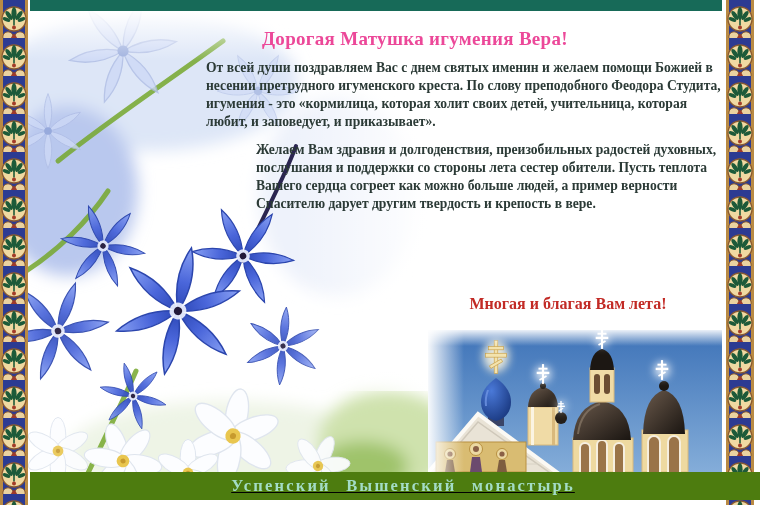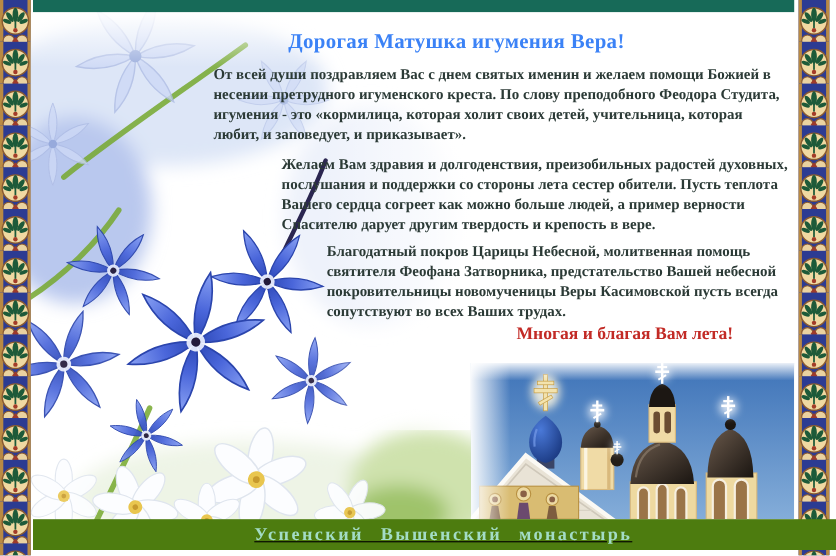--- a/index.html
+++ b/index.html
@@ -6,23 +6,23 @@
   .card{
     position:relative;width:760px;height:505px;background:#ffffff;
     overflow:hidden;font-family:"Liberation Serif", serif;
   }
   .orn-bg{position:absolute;left:0;top:0;z-index:1;}
   .top-bar{position:absolute;left:30px;top:0;width:692px;height:11px;background:#176a58;z-index:4;}
   .flowers{position:absolute;left:28px;top:11px;z-index:2;}
   .church{position:absolute;left:428px;top:330px;z-index:2;}
   .txt{position:absolute;z-index:5;font-weight:bold;}
   .title{left:206px;top:28px;width:512px;padding-left:56px;font-size:19px;
-         color:#3b82f6;letter-spacing:.3px;box-sizing:border-box;}
+         color:#ec4899;letter-spacing:.3px;box-sizing:border-box;}
   .para{color:#2b3a36;font-size:13.6px;line-height:18px;text-align:left;}
-  .p1{left:194px;top:59px;width:515px;}
+  .p1{left:206px;top:59px;width:515px;}
   .p2{left:256px;top:141px;width:464px;}
   .p3{left:297px;top:220px;width:422px;}
   .closing{left:420px;top:295px;width:296px;text-align:center;font-size:16px;color:#c22a25;}
   .banner{
     position:absolute;left:30px;top:472px;width:746px;height:28px;background:#4d7c0f;
     z-index:6;display:flex;align-items:center;justify-content:center;text-decoration:underline;
   }
   .banner span{
     color:#a3dcc6;font-size:16.5px;font-weight:bold;letter-spacing:2.2px;word-spacing:9px;
     font-family:"Liberation Serif", serif;
@@ -295,20 +295,19 @@
       <use href="#ocross" transform="translate(133,77) scale(0.55)" fill="#ffffff"></use>
     </g>
 
     <rect x="0" y="0" width="36" height="142" fill="url(#fadeL2)"></rect>
     <rect x="0" y="0" width="294" height="16" fill="url(#fadeT2)"></rect>
   </svg>
 
   <div class="txt title">Дорогая Матушка игумения Вера!</div>
   <div class="txt para p1">От всей души поздравляем Вас с днем святых именин и желаем помощи Божией в несении претрудного игуменского креста. По слову преподобного Феодора Студита, игумения - это «кормилица, которая холит своих детей, учительница, которая любит, и заповедует, и приказывает».</div>
   <div class="txt para p2">Желаем Вам здравия и долгоденствия, преизобильных радостей духовных, послушания и поддержки со стороны лета сестер обители. Пусть теплота Вашего сердца согреет как можно больше людей, а пример верности Спасителю дарует другим твердость и крепость в вере.</div>
-  <div class="txt para p3">Благодатный покров Царицы Небесной, молитвенная помощь святителя Феофана Затворника, предстательство Вашей небесной покровительницы новомученицы Веры Касимовской пусть всегда сопутствуют во всех Ваших трудах.</div>
   <div class="txt closing">Многая и благая Вам лета!</div>
 
   <div class="banner">
     <span>Успенский Вышенский монастырь</span>
   </div>
 
 </div>
 
 </body></html>

